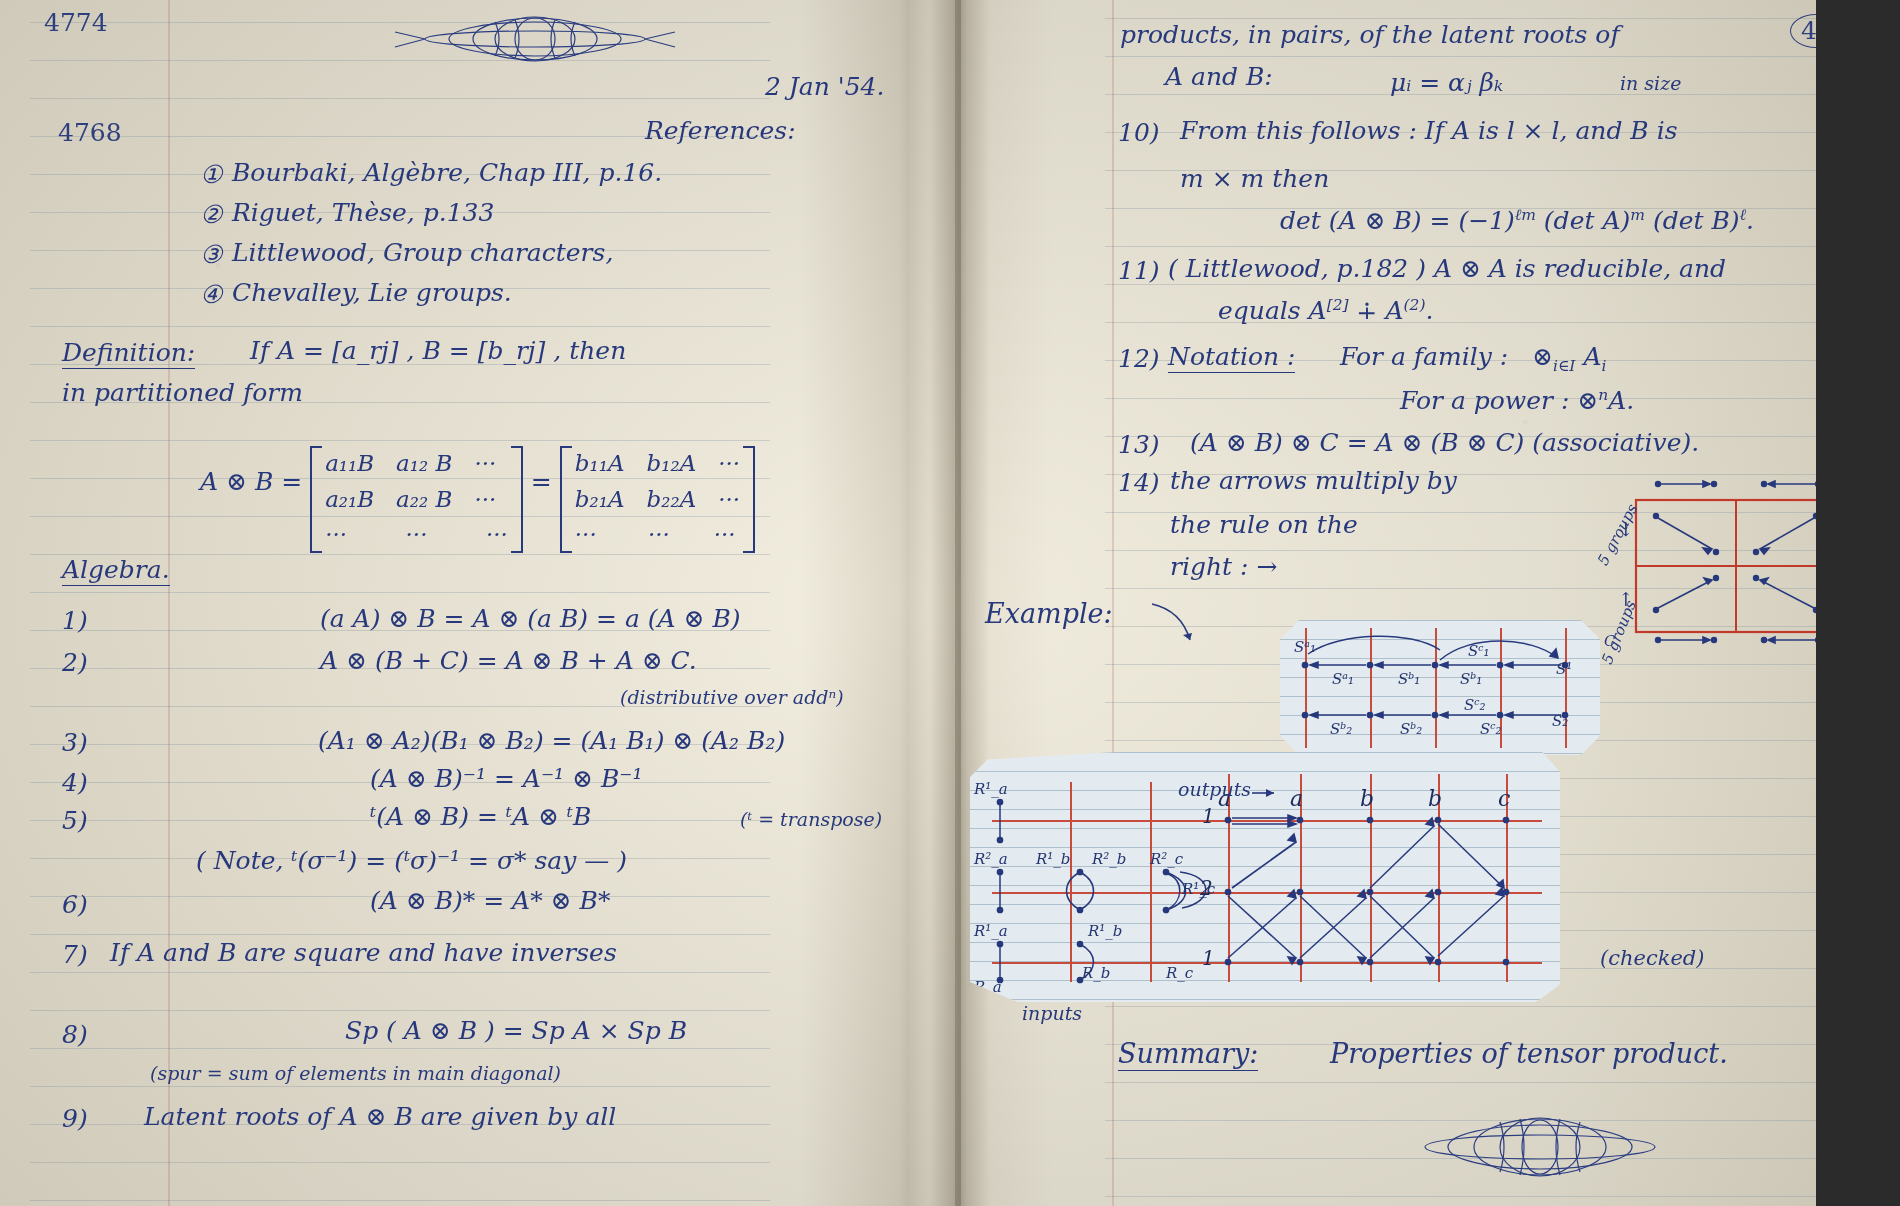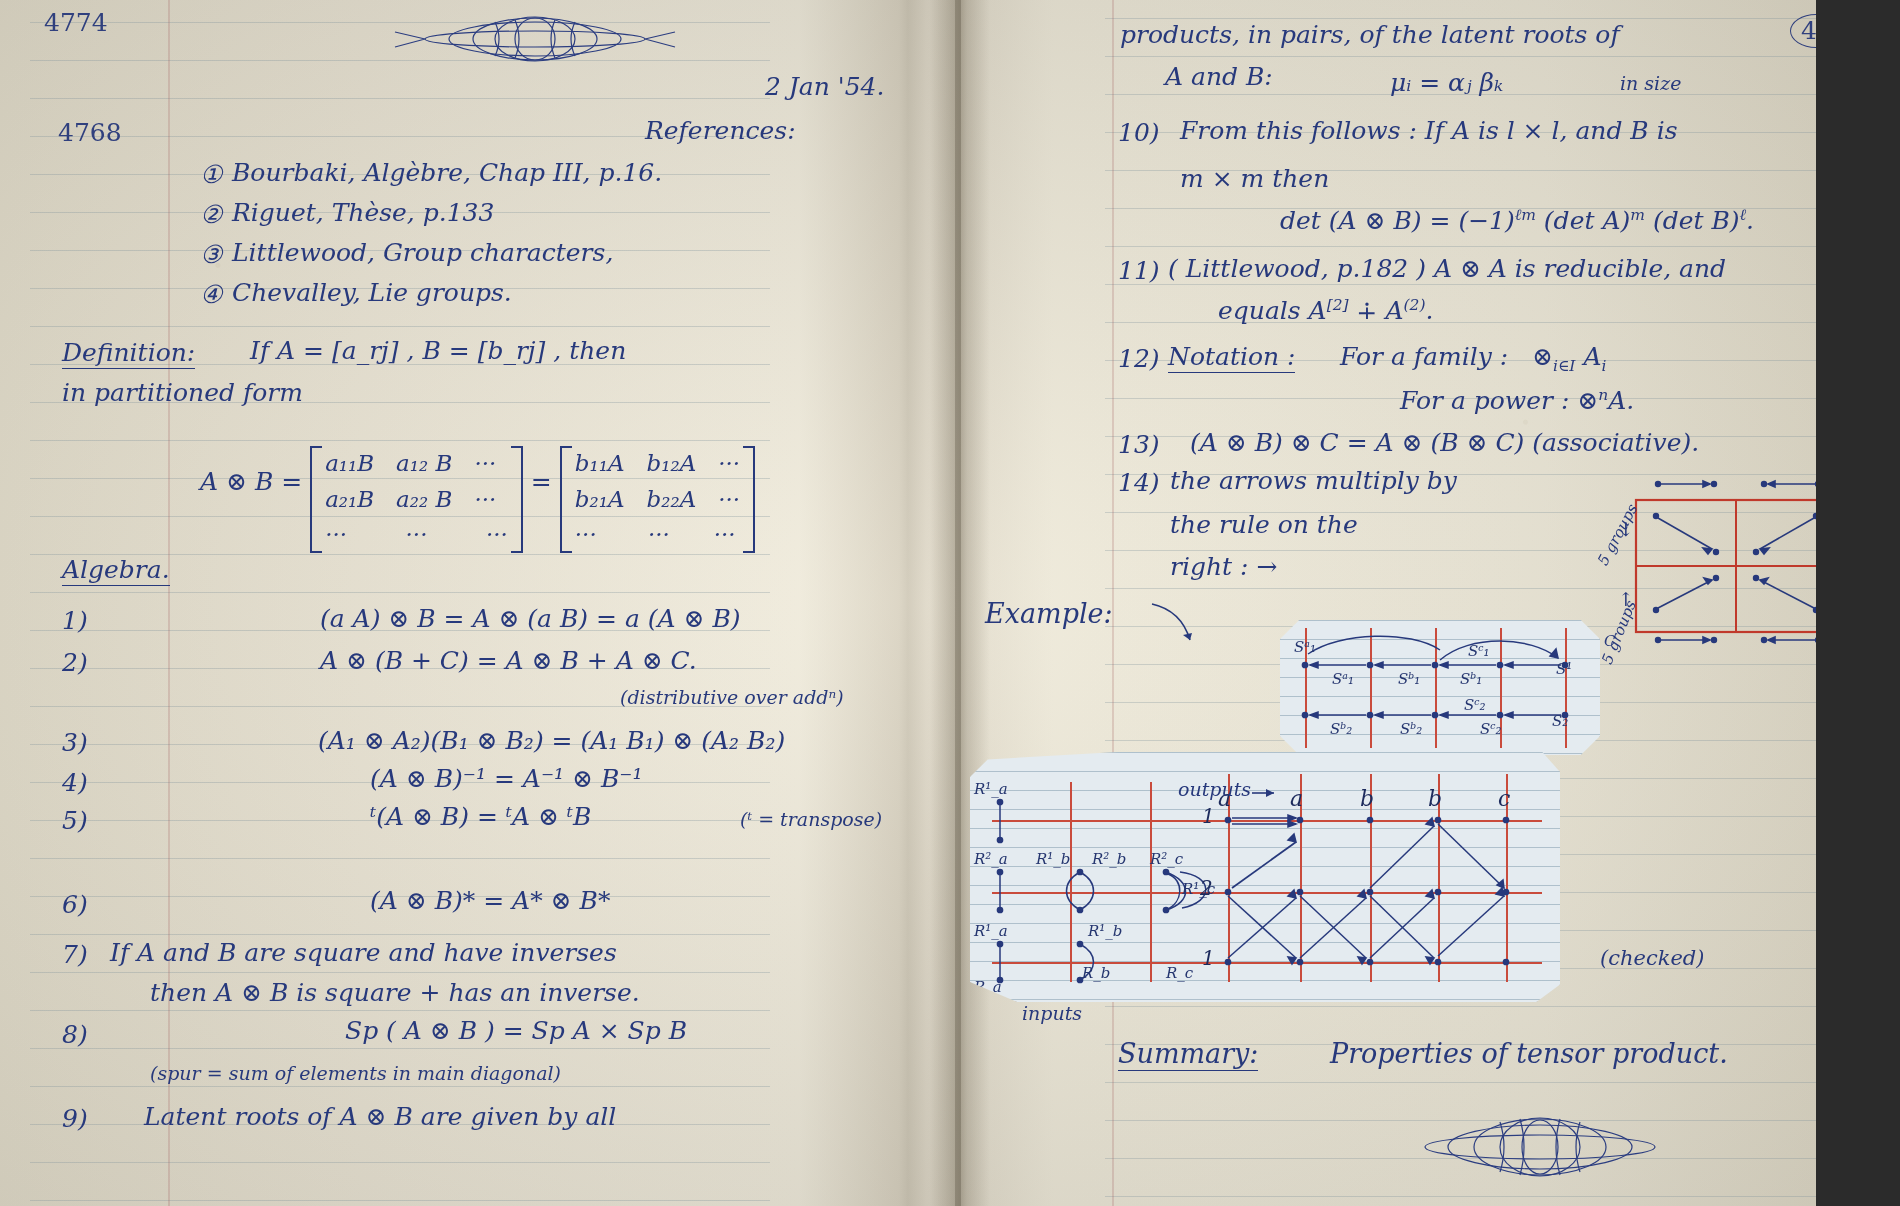--- a/index.html
+++ b/index.html
@@ -135,27 +135,27 @@
   <div class="abs hw item" style="left:62px;top:728px;">3)</div>
   <div class="abs hw item" style="left:318px;top:726px;">(A₁ ⊗ A₂)(B₁ ⊗ B₂)  =  (A₁ B₁) ⊗ (A₂ B₂)</div>
 
   <div class="abs hw item" style="left:62px;top:768px;">4)</div>
   <div class="abs hw item" style="left:370px;top:764px;">(A ⊗ B)⁻¹ =  A⁻¹ ⊗ B⁻¹</div>
 
   <div class="abs hw item" style="left:62px;top:806px;">5)</div>
   <div class="abs hw item" style="left:370px;top:802px;">ᵗ(A ⊗ B)   =  ᵗA ⊗ ᵗB</div>
   <div class="abs hw small" style="left:740px;top:808px;">(ᵗ = transpose)</div>
 
+  <div class="abs hw item" style="left:196px;top:846px;">( Note,  ᵗ(σ⁻¹) = (ᵗσ)⁻¹ = σ*  say  — )</div>
 
   <div class="abs hw item" style="left:62px;top:890px;">6)</div>
   <div class="abs hw item" style="left:370px;top:886px;">(A ⊗ B)*  =  A* ⊗ B*</div>
 
   <div class="abs hw item" style="left:62px;top:940px;">7)</div>
   <div class="abs hw item" style="left:110px;top:938px;">If  A  and  B  are  square  and  have  inverses</div>
-  <div class="abs hw item" style="left:150px;top:978px;">then  A ⊗ B  is  square + has an  inverse.</div>
 
   <div class="abs hw item" style="left:62px;top:1020px;">8)</div>
   <div class="abs hw item" style="left:345px;top:1016px;">Sp ( A ⊗ B )  =  Sp A × Sp B</div>
   <div class="abs hw small" style="left:150px;top:1062px;">(spur = sum of elements in main diagonal)</div>
 
   <div class="abs hw item" style="left:62px;top:1104px;">9)</div>
   <div class="abs hw item" style="left:112px;top:1102px;margin-left:32px;">Latent roots of  A ⊗ B  are  given  by all</div>
 
   <div class="abs pnum" style="left:1790px;top:14px;border:1.5px solid #30407e;border-radius:40px/26px;padding:1px 10px 2px;">4775</div>
 

